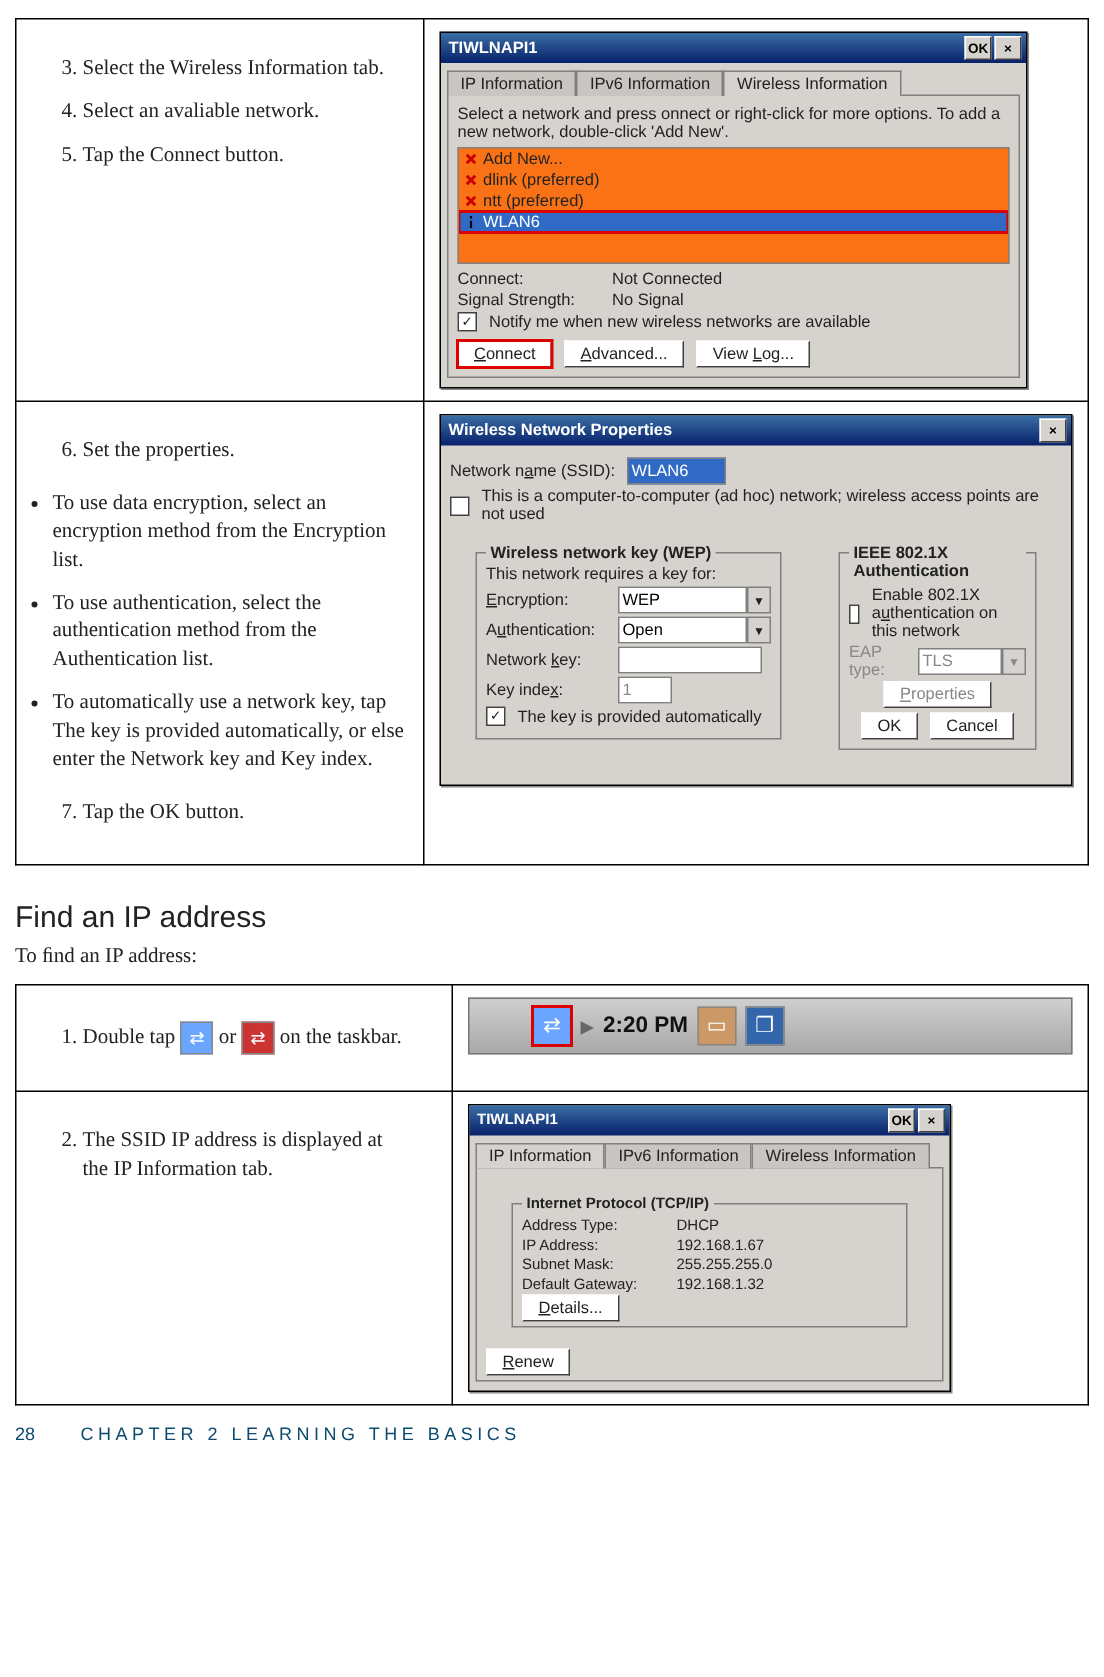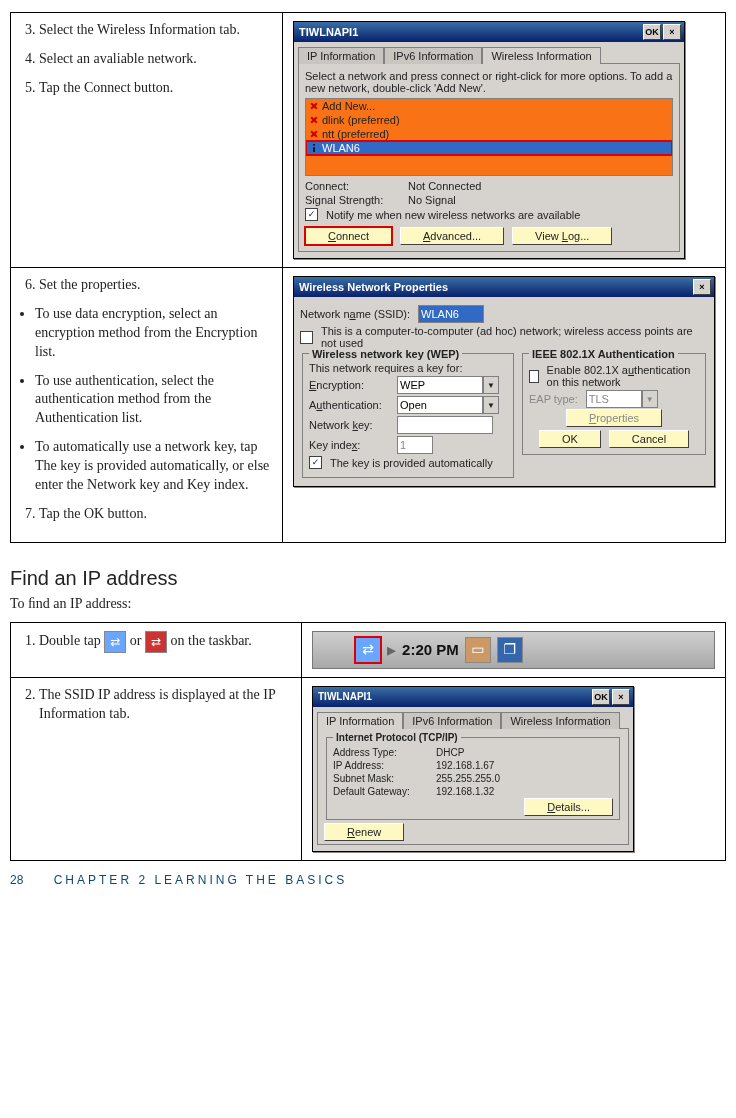--- a/index.html
+++ b/index.html
@@ -1,19 +1,19 @@
 <!DOCTYPE html>
 <html><head>
 <meta charset="utf-8">
 <style>
   body{font-family:"Times New Roman",serif;font-size:14px;color:#222;margin:0;padding:12px 10px;width:736px;box-sizing:border-box;background:#fff}
   table.main{border-collapse:collapse;width:100%;border:1.5px solid #000}
   table.main>tbody>tr>td{border:1px solid #000;vertical-align:top;padding:8px 10px}
   td.instr{width:270px}
-  ol.steps{margin:0;padding-left:18px}
+  ol.steps{margin:16px;padding-left:18px}
   ol.steps li{margin-bottom:10px;line-height:1.35}
   ul.bul{list-style:disc;margin:0 0 10px 0;padding-left:14px}
   ul.bul li{margin-bottom:10px;line-height:1.35}
   .win{font-family:Tahoma,Arial,sans-serif;font-size:11px;background:#d6d3ce;border:1px solid #000;box-shadow:1px 1px 0 #888}
   .tbar{background:linear-gradient(#3a6ea5,#08216b);color:#fff;font-weight:bold;display:flex;align-items:center;padding:2px 3px}
   .tbar .title{flex:1;padding-left:2px}
   .tbtn{background:#d6d3ce;color:#000;border:1px solid #fff;border-right-color:#404040;border-bottom-color:#404040;width:16px;height:14px;font-size:9px;display:inline-flex;align-items:center;justify-content:center;margin-left:2px;font-weight:bold}
   .tabs{display:flex;gap:0;margin:4px 4px 0 4px}
   .tab{background:#d6d3ce;border:1px solid #808080;border-bottom:none;padding:2px 8px;font-size:11px;position:relative;top:1px}
   .tab.inactive{background:#c9c6c1}
@@ -21,26 +21,26 @@
   .listbox{background:#f97316;border:1px solid #808080;height:76px;overflow:hidden;margin:4px 0}
   .litem{padding:1px 4px;display:flex;align-items:center;gap:4px}
   .litem.sel{background:#316ac5;color:#fff}
   .xmark{width:8px;height:8px;position:relative;display:inline-block}
   .xmark::before,.xmark::after{content:"";position:absolute;left:3px;top:0;width:2px;height:8px;background:#c00}
   .xmark::before{transform:rotate(45deg)}.xmark::after{transform:rotate(-45deg)}
   .imark{display:inline-block;width:8px;height:8px;background:#000;clip-path:polygon(40% 0,60% 0,60% 20%,40% 20%,40% 40%,60% 40%,60% 100%,40% 100%)}
   .row{display:flex;align-items:center;gap:8px;margin:2px 0}
   .lbl{min-width:95px}
   .chk{width:11px;height:11px;border:1px solid #404040;background:#fff;display:inline-flex;align-items:center;justify-content:center;font-size:9px;line-height:1}
-  .btn{background:#fef9c3;border:1px solid #fff;border-right-color:#404040;border-bottom-color:#404040;padding:2px 22px;font-family:inherit;font-size:11px}
+  .btn{background:#ffffff;border:1px solid #fff;border-right-color:#404040;border-bottom-color:#404040;padding:2px 10px;font-family:inherit;font-size:11px}
   .btnrow{display:flex;gap:8px;margin-top:6px}
   .hl{outline:2px solid #d00;outline-offset:-1px}
   .txtin{background:#fff;border:1px solid #808080;height:16px;padding:0 2px;display:inline-flex;align-items:center;color:#000}
   .txtin.sel{background:#316ac5;color:#fff}
-  .fieldset{border:1px solid #808080;padding:6px;margin:2px}
+  .fieldset{border:1px solid #808080;padding:6px;margin:17px}
   .fieldset .legend{position:relative;top:-12px;background:#d6d3ce;display:inline-block;padding:0 3px;font-weight:bold}
   .fieldset .inner{margin-top:-10px}
   .combo{display:inline-flex;align-items:stretch}
   .combo .txtin{width:80px}
   .combo .arr{width:14px;border:1px solid #808080;background:#d6d3ce;display:flex;align-items:center;justify-content:center;font-size:8px}
   .dis{color:#888}
   h3.section{font-family:Helvetica,Arial,sans-serif;font-size:20px;font-weight:normal;margin:24px 0 6px 0}
   p.lead{margin:0 0 10px 0}
   .taskbar{background:linear-gradient(#cfcfcf,#a8a8a8);height:36px;display:flex;align-items:center;border:1px solid #777;padding:0 6px;gap:6px}
   .ticon{width:24px;height:24px;border:1px solid #888;background:#6aa6ff;display:flex;align-items:center;justify-content:center;color:#fff;font-size:14px}
@@ -69,21 +69,21 @@
       <span class="title">TIWLNAPI1</span>
       <span class="tbtn">OK</span>
       <span class="tbtn">×</span>
     </div>
     <div class="tabs">
       <div class="tab inactive">IP Information</div>
       <div class="tab inactive">IPv6 Information</div>
       <div class="tab">Wireless Information</div>
     </div>
     <div class="panel">
-      <div style="margin-bottom:4px">Select a network and press connect or right-click for more options.  To add a new network, double-click 'Add New'.</div>
+      <div style="margin-bottom:4px">Select a network and press onnect or right-click for more options.  To add a new network, double-click 'Add New'.</div>
       <div class="listbox">
         <div class="litem">
                   <span class="xmark"></span>
                   <span>Add New...</span>
                 </div>
         <div class="litem">
                   <span class="xmark"></span>
                   <span>dlink (preferred)</span>
                 </div>
         <div class="litem">
@@ -267,21 +267,21 @@
                     <span>192.168.1.67</span>
                   </div>
           <div class="row">
                     <span class="lbl">Subnet Mask:</span>
                     <span>255.255.255.0</span>
                   </div>
           <div class="row">
                     <span class="lbl">Default Gateway:</span>
                     <span>192.168.1.32</span>
                   </div>
-          <div style="text-align:right;margin-top:4px"><span class="btn"><u>D</u>etails...</span></div>
+          <div style="text-align:left;margin-top:4px"><span class="btn"><u>D</u>etails...</span></div>
         </div>
       </div>
       <div style="margin-top:6px"><span class="btn"><u>R</u>enew</span></div>
     </div>
   </div>
 </td>
 </tr>
 </tbody>
 </table>
 

